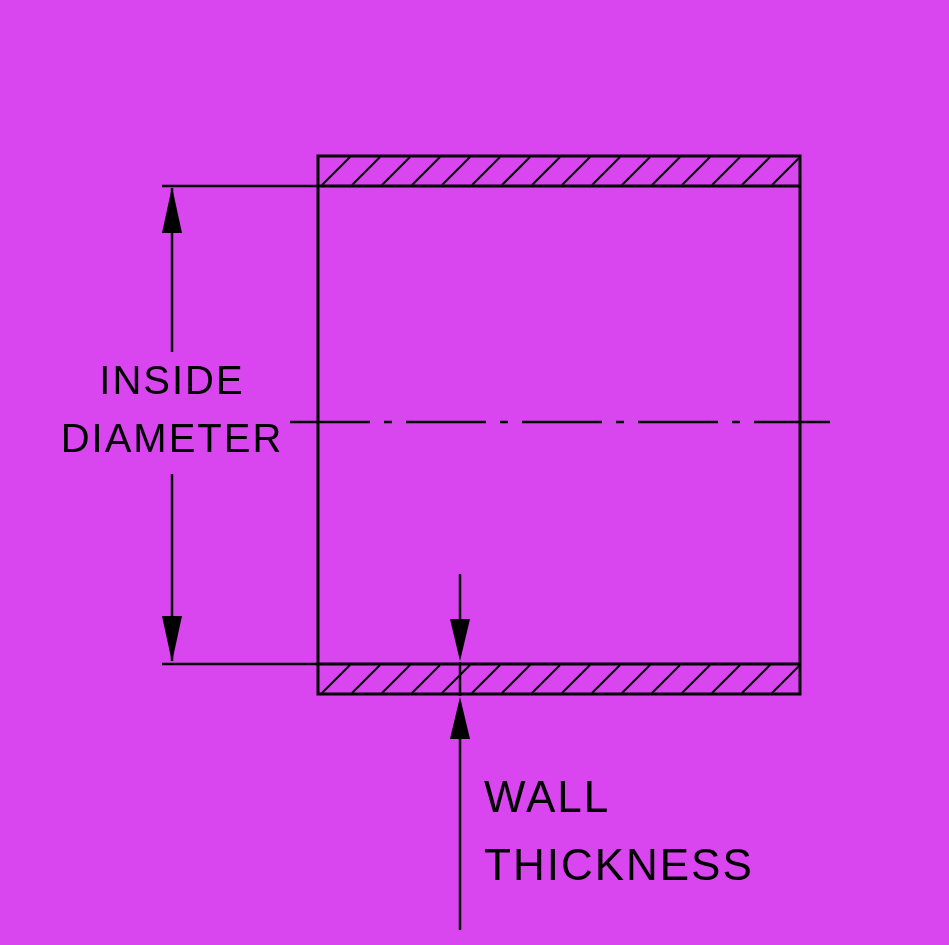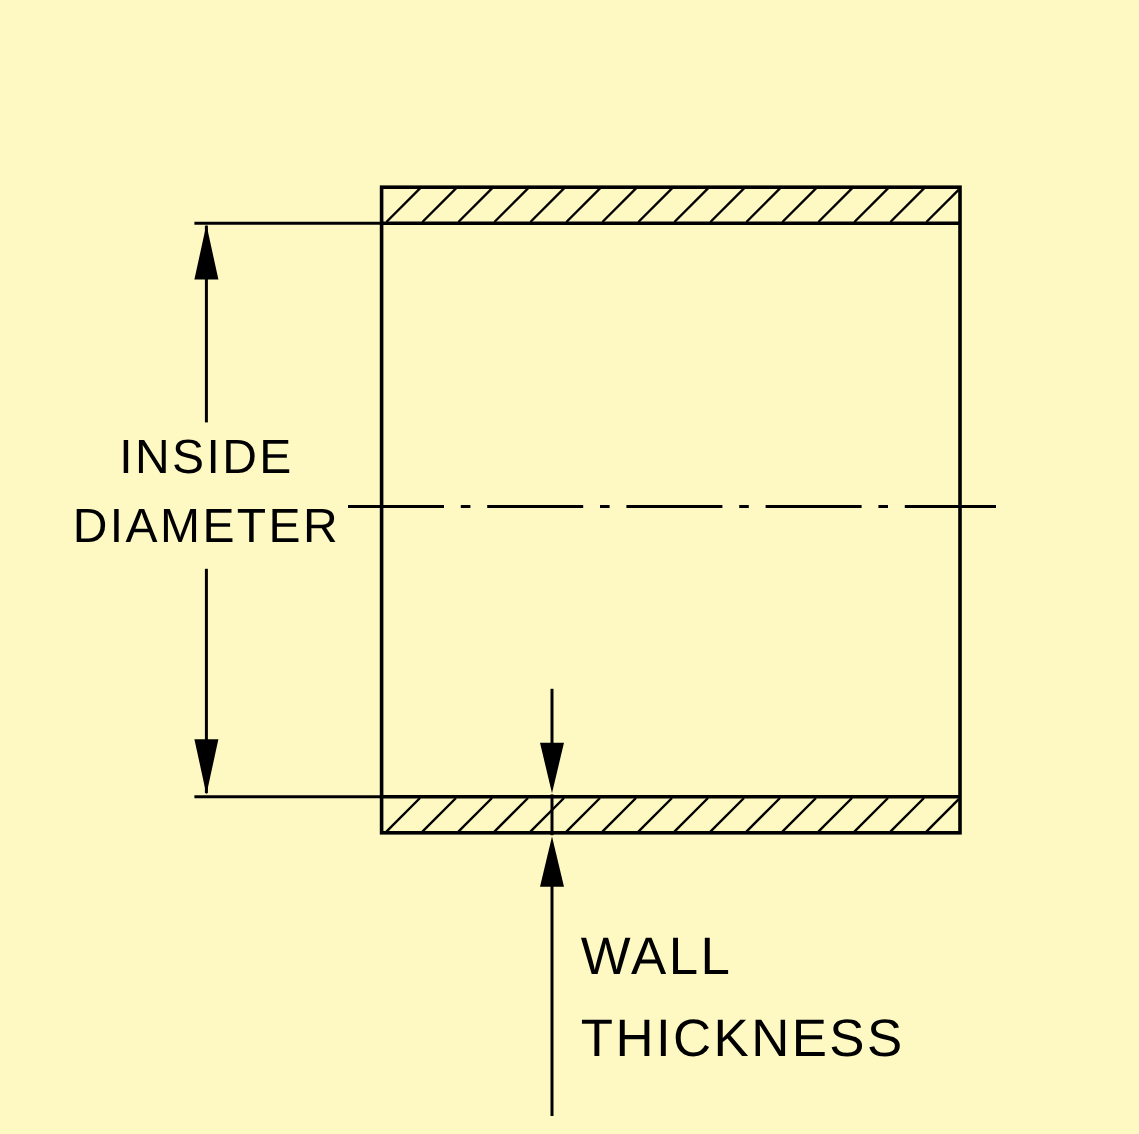--- a/index.html
+++ b/index.html
@@ -4,21 +4,21 @@
 <style>
   html, body {
     margin: 0;
     padding: 0;
     background: #ffffff;
   }
   .canvas {
     position: relative;
     width: 949px;
     height: 945px;
-    background: #fef9c3;
+    background: #d946ef;
     overflow: hidden;
   }
   svg text {
     font-family: "Liberation Sans", sans-serif;
     font-weight: 400;
   }
 </style>
 </head>
 <body>
 

